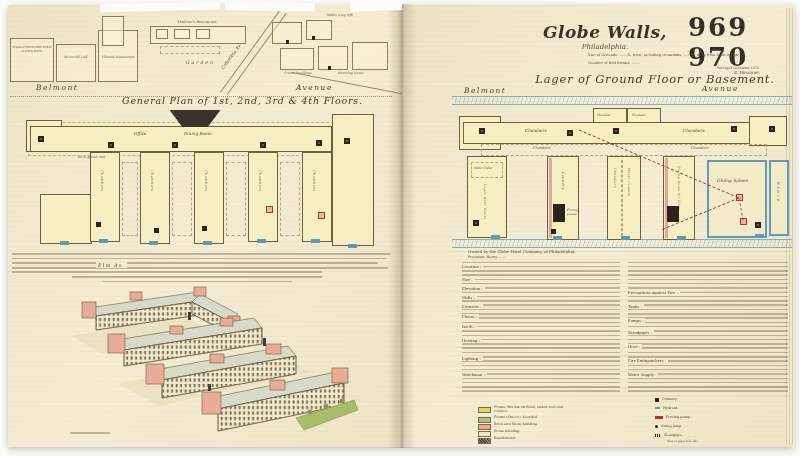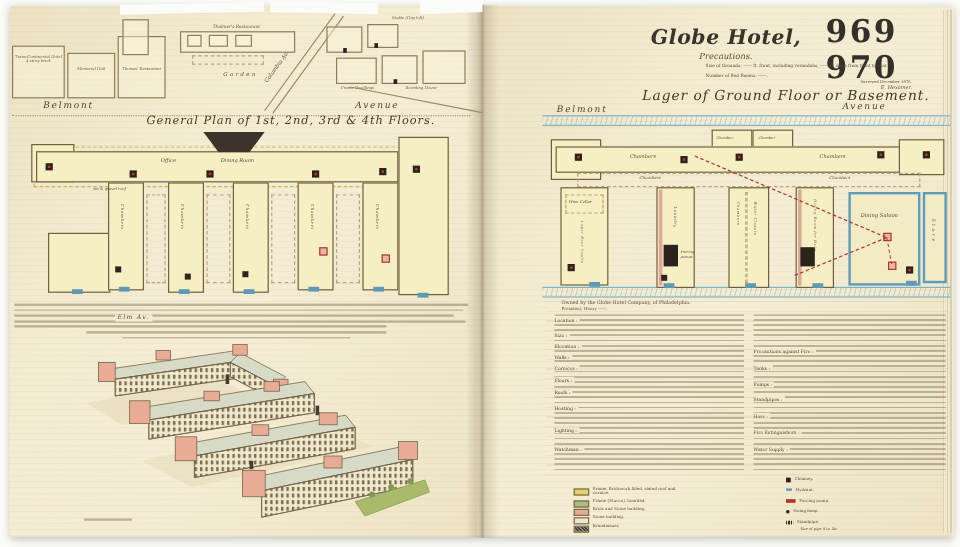--- a/index.html
+++ b/index.html
@@ -203,22 +203,22 @@
     <rect x="150" y="100" width="3" height="7" fill="#463c30" stroke="none"></rect>
 
     <polygon points="238,134 296,116 300,126 246,146" fill="#a9ba6b" stroke="#7f9a4e"></polygon>
     <circle cx="252" cy="128" r="2.5" fill="#7f9a4e" stroke="none"></circle>
     <circle cx="268" cy="122" r="2.5" fill="#7f9a4e" stroke="none"></circle>
     <circle cx="284" cy="117" r="2.5" fill="#7f9a4e" stroke="none"></circle>
   </g>
 </svg>
 <div class="tl" style="left:70px;top:432px;width:40px;height:1.5px;"></div>
 
-<div class="lbl hotelname" style="left:540px;top:22px;width:130px;text-align:center;">Globe Hotel,</div>
-<div class="lbl" style="left:540px;top:43px;width:130px;text-align:center;font-size:7px;">Precautions.</div>
+<div class="lbl hotelname" style="left:540px;top:22px;width:130px;text-align:center;">Globe Walls,</div>
+<div class="lbl" style="left:540px;top:43px;width:130px;text-align:center;font-size:7px;">Philadelphia.</div>
 <div class="abs plates" style="left:688px;top:12px;">969 970</div>
 <div class="abs micro" style="left:588px;top:53px;width:190px;white-space:normal;">Size of Grounds: —— ft. front, including verandahs, —— ft. deep from front to rear.</div>
 <div class="abs micro" style="left:588px;top:61px;">Number of Bed Rooms: ——.</div>
 <div class="abs micro" style="left:660px;top:66px;width:100px;text-align:right;font-size:3.2px;">Surveyed December 1876.</div>
 <div class="lbl" style="left:660px;top:70px;width:100px;text-align:right;font-size:4.2px;">E. Hexamer.</div>
 <div class="lbl" style="left:530px;top:72px;width:250px;text-align:center;font-size:11.5px;letter-spacing:.8px;color:#453823;">Lager of Ground Floor or Basement.</div>
 <div class="lbl street" style="left:464px;top:86px;">Belmont</div>
 <div class="lbl street" style="left:702px;top:84px;">Avenue</div>
 <div class="band" style="left:452px;top:96px;width:340px;"></div>
 <div class="band" style="left:452px;top:239px;width:340px;"></div>

